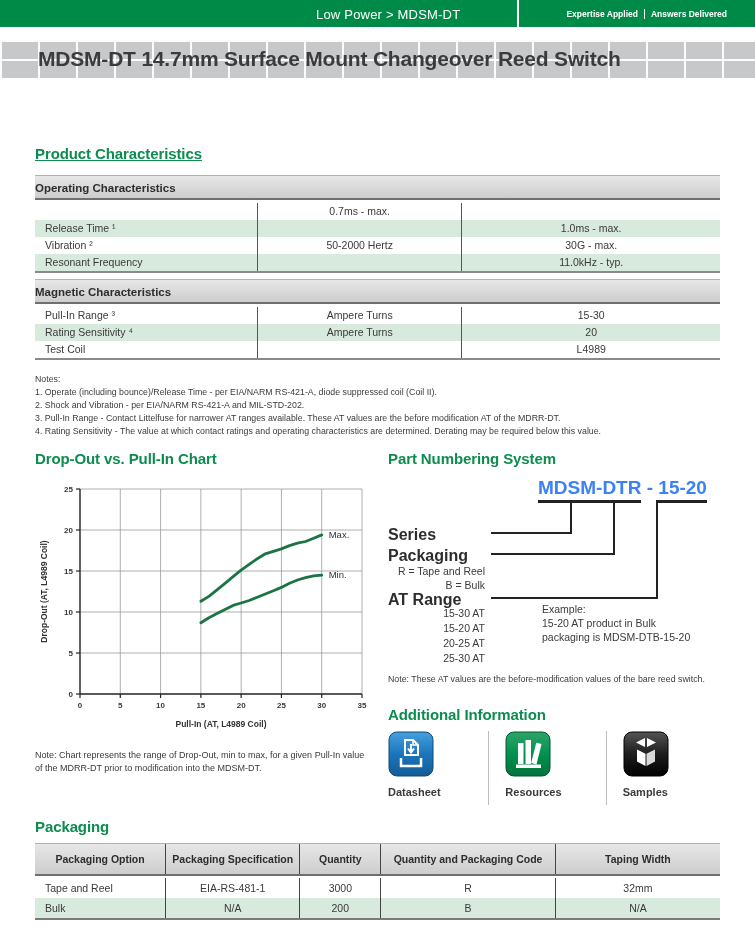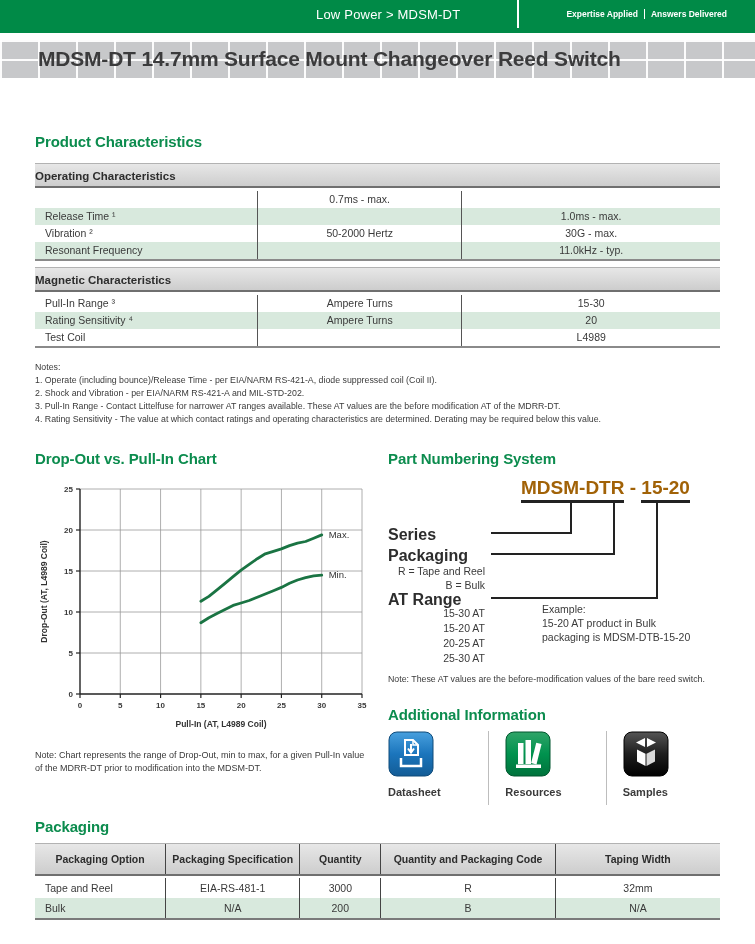--- a/index.html
+++ b/index.html
@@ -1,59 +1,59 @@
 <!DOCTYPE html>
 <html><head>
 <meta charset="utf-8">
 <style>
   html,body{margin:0;padding:0;background:#fff;}
   .page{position:relative;width:755px;height:944px;background:#fff;overflow:hidden;
         font-family:"Liberation Sans",sans-serif;color:#3a3a3a;}
 
   
-  .topbar{position:absolute;left:0;top:0;width:755px;height:33px;background:#008A47;}
+  .topbar{position:absolute;left:0;top:0;width:755px;height:27px;background:#008A47;}
   .breadcrumb{position:absolute;left:316px;top:7px;color:#fff;font-size:13px;letter-spacing:.2px;}
   .topbar-divider{position:absolute;left:517px;top:0;width:2px;height:28px;background:#fff;}
   .tagline{position:absolute;right:28px;top:9px;color:#fff;font-size:8.5px;font-weight:bold;
            display:flex;align-items:center;gap:6px;}
   .tagline .sep{width:1px;height:10px;background:#fff;}
 
   
   .titleband{position:absolute;left:0;top:40px;width:755px;height:38px;background-color:#c7c8ca;
     background-image:
       repeating-linear-gradient(to right,rgba(255,255,255,.95) 0 2px,transparent 2px 38px),
       repeating-linear-gradient(to bottom,rgba(255,255,255,.95) 0 2px,transparent 2px 19px);}
   .doc-title{position:absolute;left:38px;top:0;line-height:38px;font-size:21px;font-weight:bold;
              color:#3b3b3c;letter-spacing:-.2px;}
 
   .section-heading{color:#0C8C4E;font-size:15px;font-weight:bold;letter-spacing:-.1px;}
 
   
   .char-wrap{position:absolute;left:35px;top:133px;width:685px;}
-  .char-wrap .section-heading{margin:0 0 13px 0;}
+  .char-wrap .section-heading{margin:12px 0 13px 0;text-decoration:underline;}
   .band{height:25px;line-height:25px;background:linear-gradient(#e7e7e7,#cdcdcd);
         border-top:1px solid #b2b2b2;border-bottom:2px solid #6f6f6f;font-weight:bold;
         font-size:11.5px;box-sizing:border-box;color:#2d2d2d;}
   .band.mag{margin-top:6px;}
   .tbody{margin-top:3px;border-bottom:2px solid #8a8a8a;}
   .trow{display:grid;grid-template-columns:32.4% 30% 37.6%;height:17px;line-height:17px;font-size:10.5px;}
   .trow > div:nth-child(1){padding-left:10px;}
   .trow > div:nth-child(2){text-align:center;border-left:1px solid #555;border-right:1px solid #555;}
   .trow > div:nth-child(3){text-align:center;}
   .tbody .trow:nth-child(even){background:#d8e9dd;}
   .notes{margin-top:13px;font-size:8.8px;line-height:13px;color:#3a3a3a;}
 
   
   .chart-wrap{position:absolute;left:35px;top:450px;width:336px;}
   .chart-box{margin-top:14px;}
   .chart-note{margin-top:6px;font-size:9px;line-height:13px;width:330px;color:#3a3a3a;}
 
   
   .pn-wrap{position:absolute;left:388px;top:450px;width:335px;height:252px;}
-  .partnum{position:absolute;left:133px;top:27px;font-size:19px;font-weight:bold;color:#a16207;white-space:nowrap;}
+  .partnum{position:absolute;left:150px;top:27px;font-size:19px;font-weight:bold;color:#3b82f6;white-space:nowrap;}
   .partnum .u{border-bottom:3px solid #222;padding-bottom:2px;}
   .pn-label{position:absolute;left:0;width:97px;text-align:left;font-size:16px;font-weight:bold;color:#2d2d2d;}
   .pn-sub{position:absolute;left:0;width:97px;text-align:right;font-size:10.5px;color:#3a3a3a;}
   .hline{position:absolute;height:1.5px;background:#222;}
   .vline{position:absolute;width:1.5px;background:#222;}
   .pn-example{position:absolute;left:154px;top:152px;font-size:10.5px;line-height:14px;color:#3a3a3a;}
   .pn-note{position:absolute;left:0;top:224px;width:335px;font-size:8.8px;color:#3a3a3a;}
 
   
   .ai-wrap{position:absolute;left:388px;top:706px;width:335px;}

